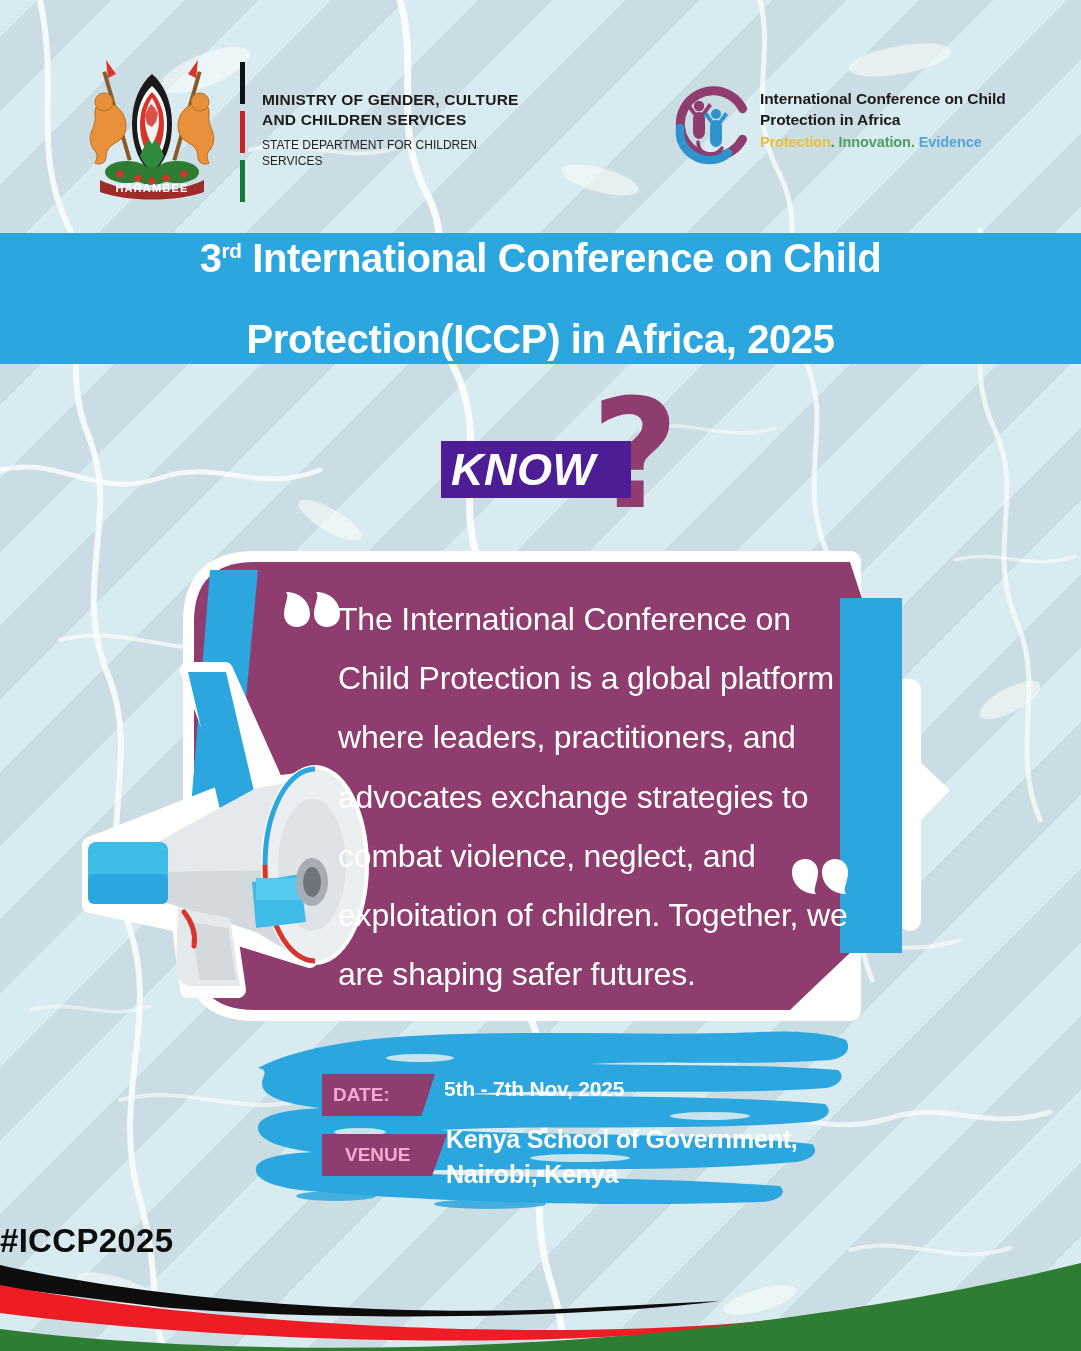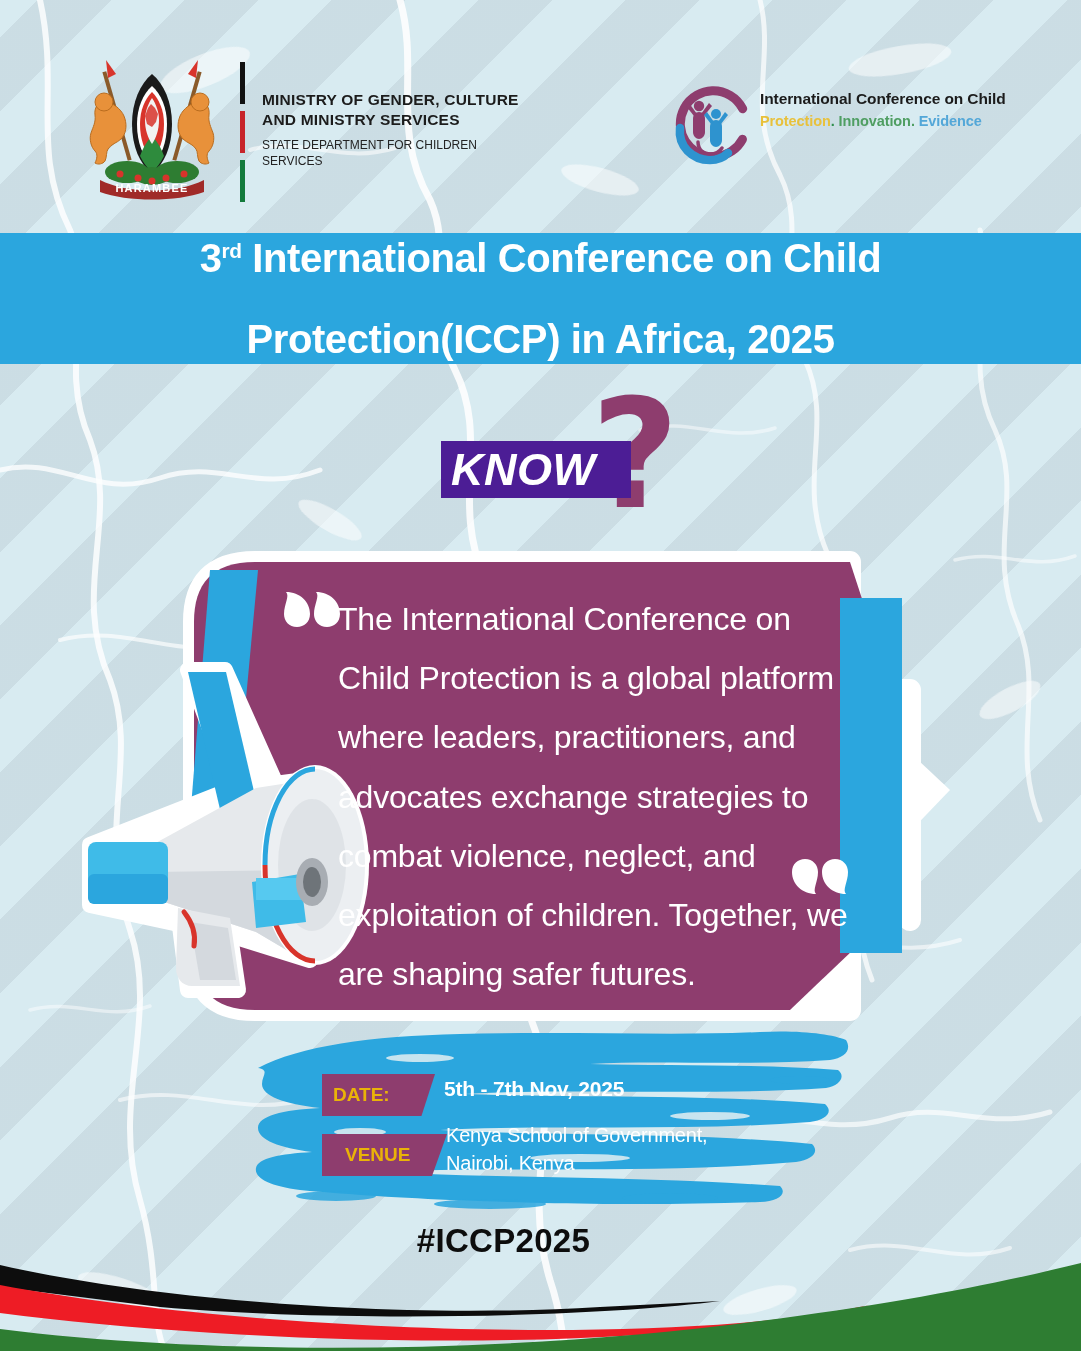--- a/index.html
+++ b/index.html
@@ -255,21 +255,21 @@
   .brush-wrap {
     position: absolute;
     left: 240px;
     top: 1020px;
     width: 620px;
     height: 200px;
   }
   .tag-date, .tag-venue {
     position: absolute;
     background: #8e3d6e;
-    color: #eab308;
+    color: #f9a8d4;
     font-weight: bold;
     z-index: 4;
     display: flex;
     align-items: center;
   }
   .tag-date {
     left: 82px; top: 54px;
     width: 102px; height: 42px;
     padding-left: 11px;
     font-size: 19px;
@@ -288,32 +288,32 @@
     color: #ffffff;
     font-size: 21px;
     font-weight: bold;
     z-index: 4;
     letter-spacing: -0.2px;
   }
   .dv-venue-val {
     position: absolute;
     left: 206px; top: 102px;
     color: #ffffff;
-    font-size: 20px;
-    font-weight: normal;
+    font-size: 25px;
+    font-weight: bold;
     line-height: 1.38;
     z-index: 4;
     letter-spacing: -0.2px;
   }
 
   .hashtag {
     position: absolute;
     left: 0; top: 1222px;
     width: 1007px;
-    text-align: center;
+    text-align: left;
     color: #0d0d0d;
     font-size: 33px;
     font-weight: bold;
     letter-spacing: 0.3px;
   }
 
   
   .footer {
     position: absolute;
     left: 0;
@@ -407,21 +407,21 @@
 
     <div class="flagbars">
       <i class="fb-black"></i>
       <i class="fb-red"></i>
       <i class="fb-green"></i>
     </div>
 
     <div class="ministry-text">
       <div class="min-line1">
         <div>MINISTRY OF GENDER, CULTURE</div>
-        <div>AND MINISTRY SERVICES</div>
+        <div>AND CHILDREN SERVICES</div>
       </div>
       <div class="min-line2">
         <div>STATE DEPARTMENT FOR CHILDREN</div>
         <div>SERVICES</div>
       </div>
     </div>
 
     <div class="iccp-logo">
       <svg width="80" height="90" viewBox="0 0 80 90">
         <path d="M40,6 A33,33 0 1,1 39.9,6" fill="none" stroke="#8e3d6e" stroke-width="9" stroke-linecap="round" stroke-dasharray="175 32" transform="rotate(118 40 45)"></path>
@@ -440,20 +440,21 @@
           <path d="M43,48 L36,39 L39,36 L46,46 Z"></path>
           <path d="M53,48 L60,39 L57,36 L50,46 Z"></path>
         </g>
         <path d="M30,66 C30,74 36,78 42,78 C48,78 52,75 54,72" fill="none" stroke="#8e3d6e" stroke-width="3.5" stroke-linecap="round"></path>
       </svg>
     </div>
 
     <div class="iccp-text">
       <div class="iccp-title">
         <div>International Conference on Child</div>
+        <div>Protection in Africa</div>
       </div>
       <div class="iccp-tag"><span class="tag-res">Protection</span><span class="tag-dot1">.</span>&nbsp;<span class="tag-inn">Innovation</span><span class="tag-dot2">.</span>&nbsp;<span class="tag-evi">Evidence</span></div>
     </div>
   </div>
 
   <div class="title-banner">
     <div class="title-line"><span>3</span><sup>rd</sup><span> International Conference on Child</span></div>
     <div class="title-line">Protection(ICCP) in Africa, 2025</div>
   </div>
 

